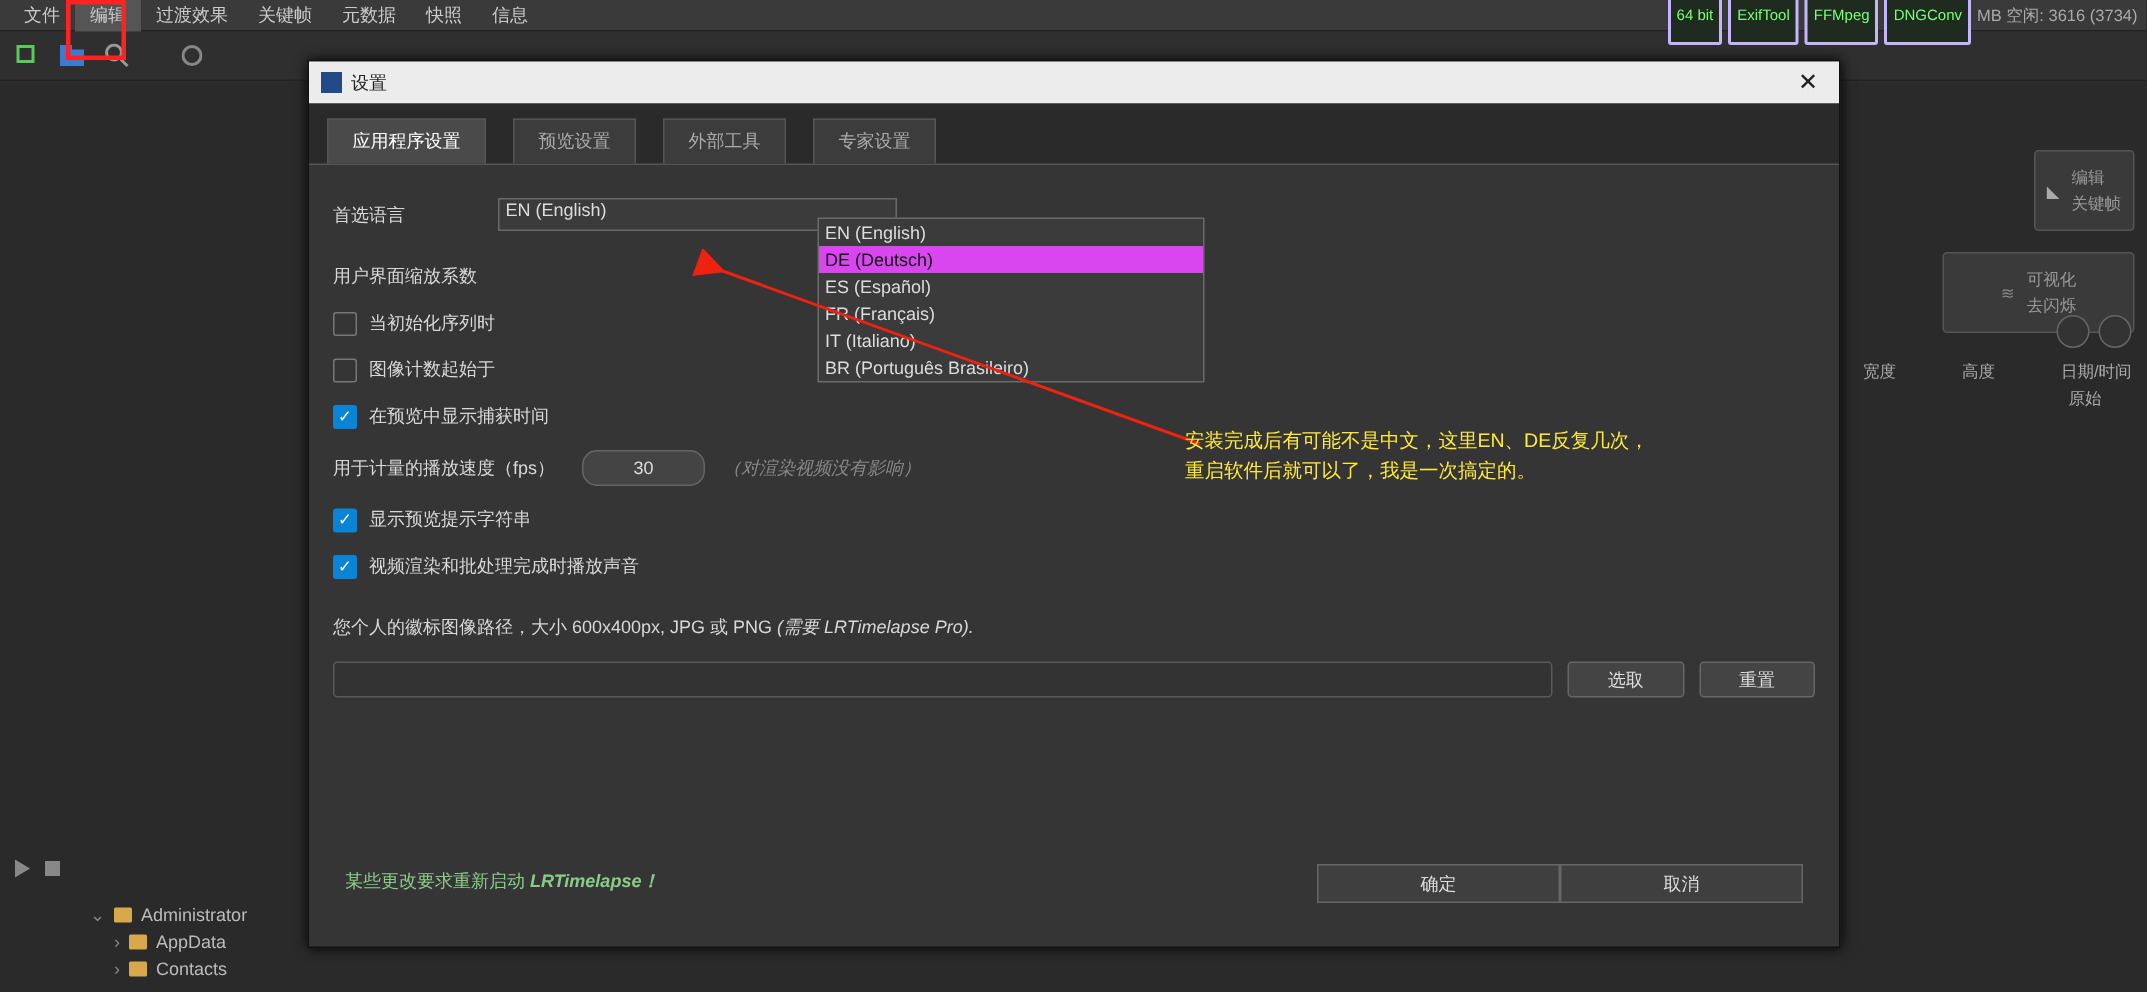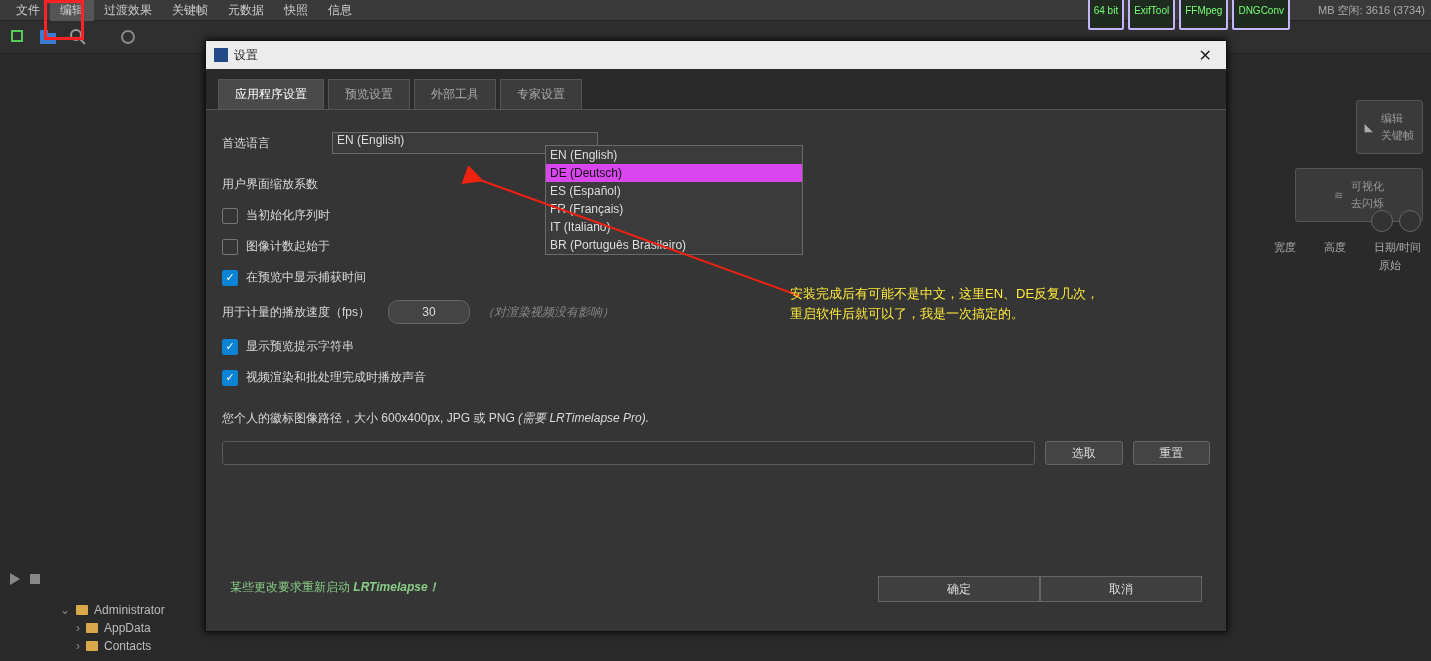--- a/index.html
+++ b/index.html
@@ -2,51 +2,51 @@
 <html><head>
 <meta charset="utf-8">
 <style>
   html,body{margin:0;padding:0;width:1431px;height:661px;background:#2a2a2a;font-family:"Microsoft YaHei",Arial,sans-serif;font-size:12px;color:#ccc;overflow:hidden;position:relative}
   
   .menubar{height:20px;background:#3a3a3a;display:flex;align-items:center;padding:0 6px;border-bottom:1px solid #222}
   .menubar .mi{padding:2px 10px;color:#ccc;cursor:pointer}
   .menubar .mi.hot{background:#555}
   .menubar .right{margin-left:auto;display:flex;align-items:center;gap:4px}
   .tag{border:2px solid #c4b5fd;color:#7f7;font-size:10px;padding:12px 4px;border-radius:2px;background:#1f2b1f}
-  .mem{color:#aaa;font-size:11px;margin-left:24px}
+  .mem{color:#aaa;font-size:11px;margin-left:0}
   
   .redbox{position:absolute;left:44px;top:0;width:34px;height:34px;border:3px solid #f22;pointer-events:none;z-index:30}
   
   .tbrow{height:32px;background:#2f2f2f;display:flex;align-items:center;gap:14px;padding:0 10px;border-bottom:1px solid #222}
   .tbrow .ico{width:16px;height:16px;display:flex;align-items:center;justify-content:center;color:#9a9}
   
   .rpanel{position:absolute;right:8px;top:100px;width:180px;color:#888;font-size:11px}
   .rbtn{display:inline-flex;align-items:center;justify-content:center;border:1px solid #555;background:#3a3a3a;padding:10px 8px;border-radius:3px;margin-left:8px}
   .rlbl{display:flex;flex-direction:column;gap:2px;font-size:11px;color:#999}
   
-  .thdr{position:absolute;right:10px;top:240px;display:flex;gap:26px;color:#aaa;font-size:11px}
+  .thdr{position:absolute;right:10px;top:240px;display:flex;gap:42px;color:#aaa;font-size:11px}
   .thdr span{min-width:24px}
   .subhdr{position:absolute;right:30px;top:258px;color:#aaa;font-size:11px}
   .circ{width:20px;height:20px;border:1px solid #666;border-radius:50%;background:#333}
   .circrow{position:absolute;right:10px;top:210px;display:flex;gap:6px}
   
   .tree{position:absolute;left:60px;bottom:6px;color:#bbb;font-size:12px}
   .tree .node{display:flex;align-items:center;gap:6px;padding:2px 0}
   .folder{width:12px;height:10px;background:#d9a84a;border-radius:1px}
   .chev{color:#888}
   .playrow{position:absolute;left:10px;bottom:76px;display:flex;gap:10px;align-items:center}
   .tri{width:0;height:0;border-left:10px solid #888;border-top:6px solid transparent;border-bottom:6px solid transparent}
   .sq{width:10px;height:10px;background:#888}
   
   .dlg{position:absolute;left:205px;top:40px;width:1020px;height:590px;background:#353535;border:1px solid #111;box-shadow:0 0 8px #000;z-index:20}
   .dlg .titlebar{height:28px;background:#ececec;color:#222;display:flex;align-items:center;padding:0 8px;font-size:12px}
   .dlg .titlebar .logo{width:14px;height:14px;background:#224a88;margin-right:6px}
   .dlg .titlebar .x{margin-left:auto;font-size:16px;color:#222;cursor:pointer;padding:0 6px}
   .tabs{display:flex;background:#2a2a2a;border-bottom:1px solid #555;padding:10px 12px 0}
-  .tab{padding:6px 16px;color:#aaa;background:#3c3c3c;border:1px solid #555;border-bottom:none;margin-right:4px;cursor:pointer;font-size:12px}
+  .tab{padding:6px 16px;color:#aaa;background:#3c3c3c;border:1px solid #555;border-bottom:none;margin-right:18px;cursor:pointer;font-size:12px}
   .tab.active{background:#4a4a4a;color:#fff}
   .body{padding:22px 16px 0;color:#d8d8d8;position:relative;height:480px}
   .row{display:flex;align-items:center;margin-bottom:14px;font-size:12px}
   .lbl{width:110px;color:#d8d8d8}
   .sel{width:256px;height:20px;background:#3b3b3b;border:1px solid #6a6a6a;color:#ddd;padding:0 4px;font-size:12px;position:relative}
   .dd{position:absolute;left:339px;top:35px;width:256px;background:#3b3b3b;border:1px solid #6a6a6a;z-index:25;font-size:12px}
   .dd .opt{padding:2px 4px;color:#ddd;cursor:pointer}
   .dd .opt.hl{background:#d946ef;color:#111}
   .cb{width:14px;height:14px;border:1px solid #777;margin-right:8px;display:inline-flex;align-items:center;justify-content:center;font-size:11px;border-radius:2px}
   .cb.ck{background:#0b84d6;border-color:#0b84d6;color:#fff}

